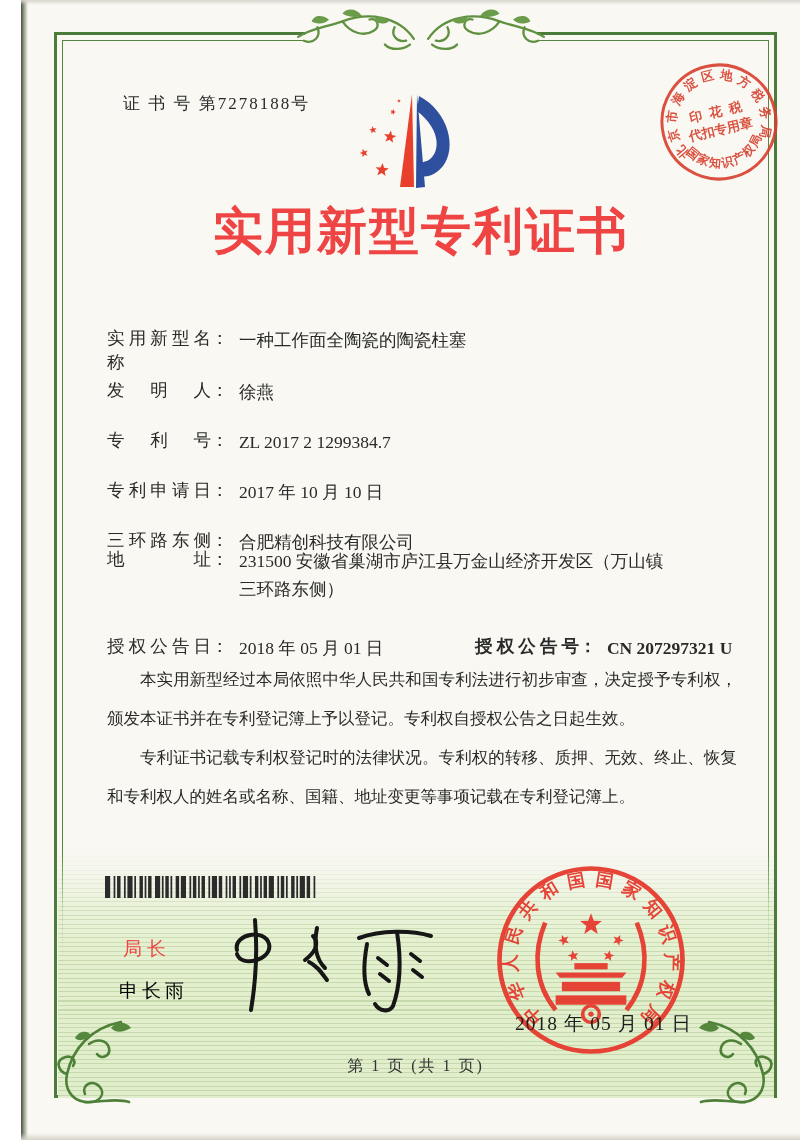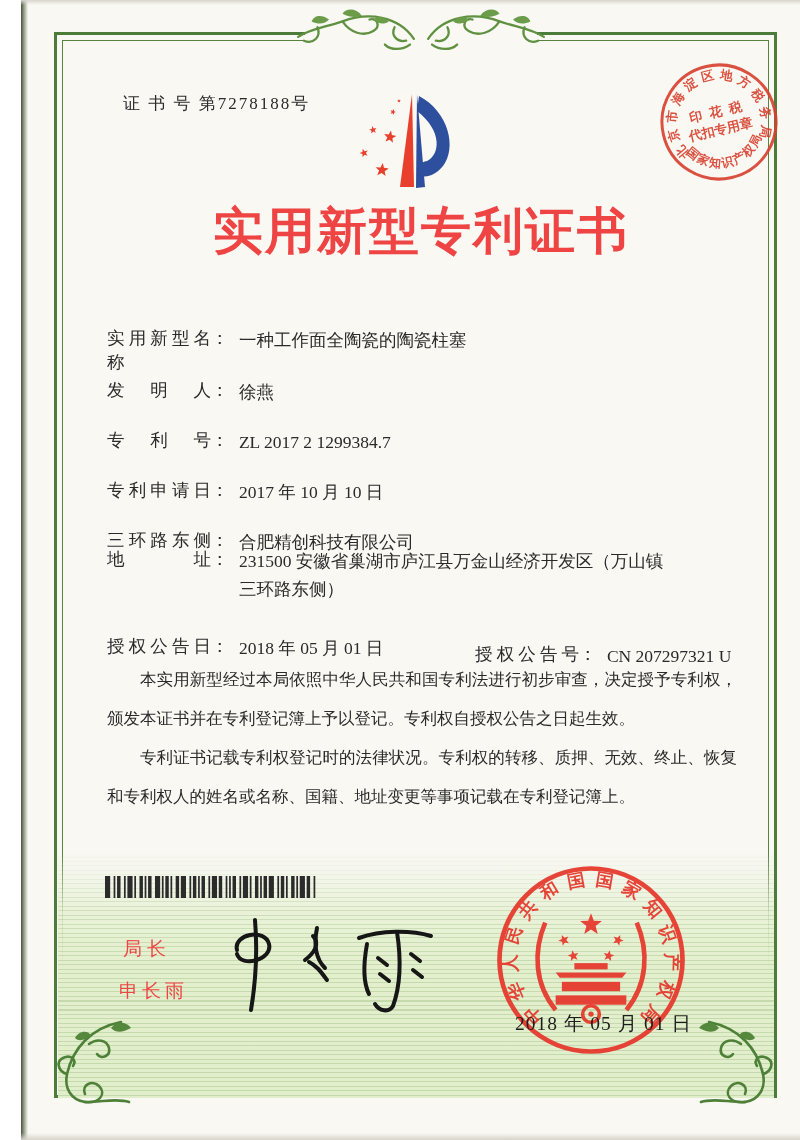--- a/index.html
+++ b/index.html
@@ -43,30 +43,30 @@
   .logo{position:absolute;left:338px;top:86px;width:100px;height:108px;z-index:4;}
 
   .title{position:absolute;left:0;top:198px;width:800px;text-align:center;
     font-size:50px;font-weight:700;letter-spacing:2px;color:#ef4444;z-index:4;}
 
   .fields{position:absolute;left:86px;top:0;width:640px;z-index:4;font-size:17.5px;}
   .frow{position:absolute;left:0;width:640px;}
   .flabel{display:inline-block;width:104px;text-align:justify;text-align-last:justify;vertical-align:top;}
   .fcolon{display:inline-block;vertical-align:top;}
   .fvalue{display:inline-block;margin-left:6px;vertical-align:top;white-space:pre-line;max-width:440px;line-height:28px;}
-  .fpair2{position:absolute;left:368px;top:8px;}
+  .fpair2{position:absolute;left:368px;top:0;font-weight:bold;}
 
   .paras{position:absolute;left:86px;top:660px;width:630px;z-index:4;
     font-size:16.5px;line-height:39px;text-align:justify;}
   .paras p{margin:0;text-indent:2em;}
 
   .barcode{position:absolute;left:84px;top:876px;width:212px;height:22px;z-index:4;}
 
   .signer-title{position:absolute;left:102px;top:936px;font-size:19px;letter-spacing:5px;z-index:4;color:#ef4444;}
-  .signer-name{position:absolute;left:98px;top:978px;font-size:19px;letter-spacing:4px;z-index:4;color:#ef4444;}
+  .signer-name{position:absolute;left:98px;top:978px;font-size:19px;letter-spacing:4px;z-index:4;color:#000000;}
   .signature{position:absolute;left:200px;top:910px;width:240px;height:108px;z-index:5;}
 
   .office-seal{position:absolute;left:466px;top:856px;width:208px;height:208px;z-index:4;opacity:0.93;}
   .seal-date{position:absolute;left:494px;top:1010px;font-size:19.5px;letter-spacing:1px;color:#1d1d1d;z-index:5;}
 
   .tax-stamp{position:absolute;left:632px;top:54px;width:132px;height:136px;z-index:4;opacity:0.9;}
 
   .footer{position:absolute;left:33px;top:1056px;width:723px;text-align:center;
     font-size:16px;color:#333;z-index:4;letter-spacing:2px;}
 
@@ -305,14 +305,15 @@
         <rect x="84" y="103" width="32" height="6"></rect>
         <rect x="72" y="121" width="56" height="9"></rect>
         <rect x="66" y="134" width="68" height="9"></rect>
         <circle cx="100" cy="152" r="8" fill="none" stroke="#e6372b" stroke-width="3.5"></circle>
         <circle cx="100" cy="152" r="2.6"></circle>
       </g>
     </g>
   </svg>
   <div class="seal-date">2018 年 05 月 01 日</div>
 
+  <div class="footer">第 1 页 (共 1 页)</div>
 
 </div>
 
 </body></html>

